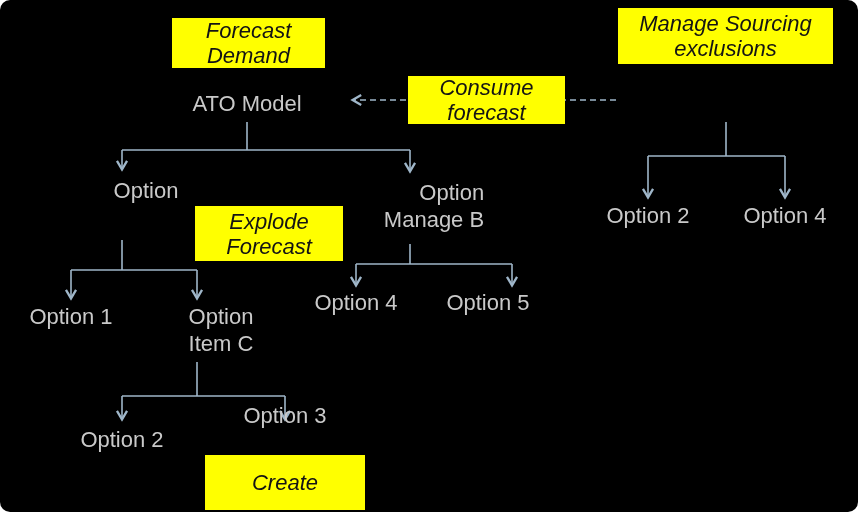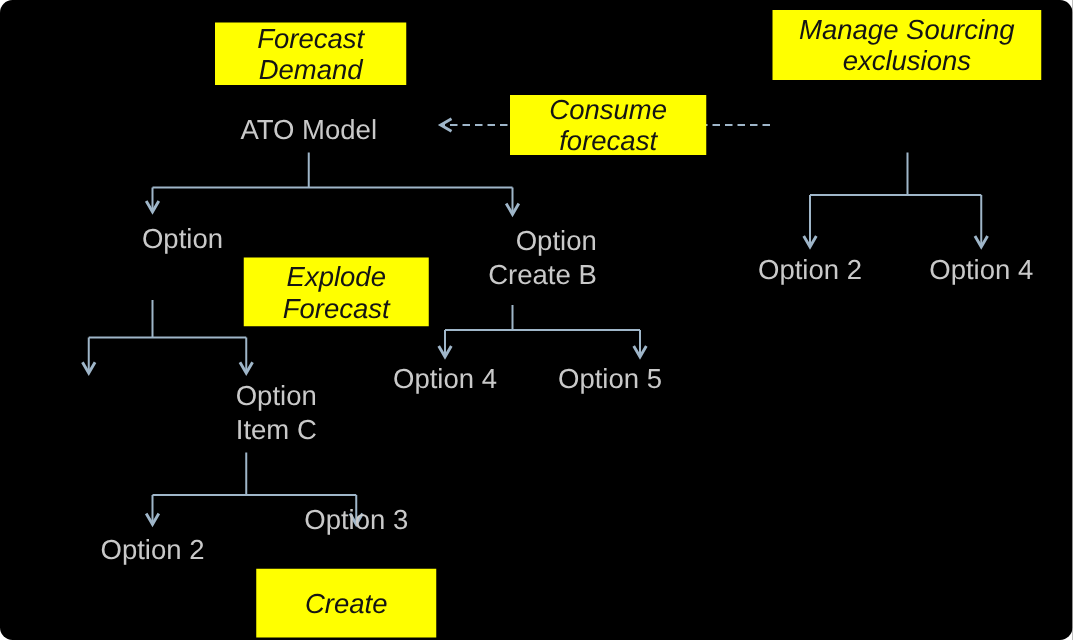--- a/index.html
+++ b/index.html
@@ -104,23 +104,24 @@
 
   <div class="node" style="left:247px; top:90px;">ATO Model</div>
 
 
   <div class="node" style="left:122px; top:177px;">
     <span>Option</span>
   </div>
 
   <div class="node" style="left:410px; top:179px;">
     <span>Option</span>
-    <span>Create B</span>
+    <span>Manage B</span>
   </div>
 
+  <div class="node" style="left:71px; top:303px;">Option 1</div>
 
   <div class="node" style="left:197px; top:303px;">
     <span>Option</span>
     <span>Item C</span>
   </div>
 
   <div class="node" style="left:356px; top:289px;">Option 4</div>
 
   <div class="node" style="left:488px; top:289px;">Option 5</div>
 
@@ -145,17 +146,17 @@
   <div class="annotation" style="left:618px; top:8px; width:215px; height:56px;">
     <span>Manage Sourcing</span>
     <span>exclusions</span>
   </div>
 
   <div class="annotation" style="left:195px; top:171px; width:148px; height:55px;margin-top:35px;">
     <span>Explode</span>
     <span>Forecast</span>
   </div>
 
-  <div class="annotation" style="left:205px; top:455px; width:144px; height:55px;">
+  <div class="annotation" style="left:205px; top:455px; width:160px; height:55px;">
     <span>Create</span>
   </div>
 
 </div>
 
 </body></html>

